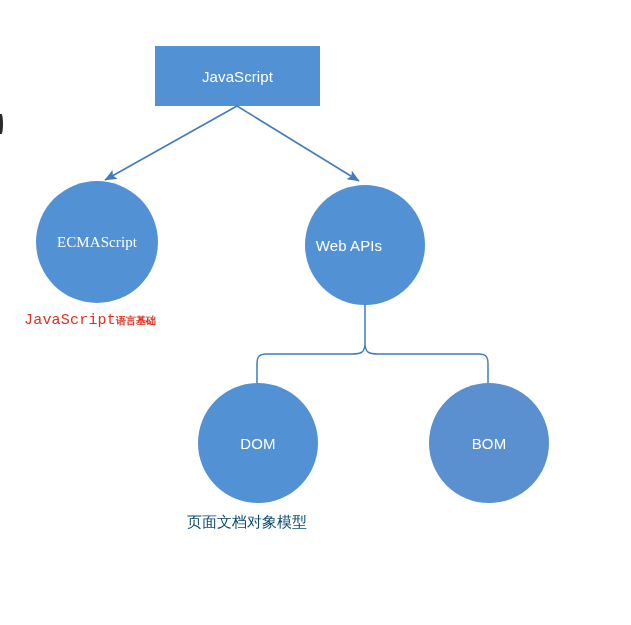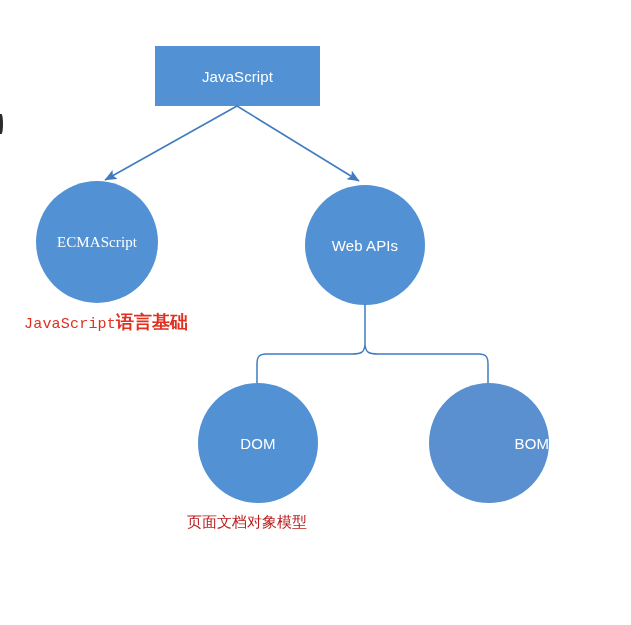--- a/index.html
+++ b/index.html
@@ -30,38 +30,38 @@
     font-size: 15px;
     font-family: "Liberation Sans", sans-serif;
     text-align: center;
     white-space: nowrap;
     letter-spacing: 0.1px;
   }
   .caption {
     position: absolute;
     font-size: 15px;
     font-family: "Liberation Sans", sans-serif;
-    color: #b91c1c;
+    color: #0c4a6e;
     white-space: nowrap;
   }
   .caption-red {
     position: absolute;
     white-space: nowrap;
     color: #e03020;
     font-size: 15px;
   }
   .caption-red .mono {
     font-family: "Liberation Mono", monospace;
     font-size: 15px;
     letter-spacing: 0.2px;
   }
   .caption-red .cjk {
     font-family: "DejaVu Sans", sans-serif;
     font-weight: bold;
-    font-size: 18px;
+    font-size: 10px;
   }
   .edge-artifact {
     position: absolute;
     background: #2b2b2b;
   }
 </style>
 </head>
 <body>
 
 <div id="canvas">
@@ -95,25 +95,25 @@
 
     <circle cx="489" cy="443" r="60" fill="#5a8fd0"></circle>
   </svg>
 
   <div class="edge-artifact" style="left:0px; top:114px; width:3px; height:20px; border-radius:0 50% 50% 0;"></div>
 
   <div class="node-label" style="left:155px; top:68px; width:165px;">JavaScript</div>
 
   <div class="node-label" style="left:37px; top:234px; width:120px;font-family:Liberation Serif, serif;">ECMAScript</div>
 
-  <div class="node-label" style="left:305px; top:237px; width:120px;">Web APIs</div>
+  <div class="node-label" style="left:289px; top:237px; width:120px;">Web APIs</div>
 
   <div class="node-label" style="left:198px; top:435px; width:120px;">DOM</div>
 
-  <div class="node-label" style="left:429px; top:435px; width:120px;text-align:right;">BOM</div>
+  <div class="node-label" style="left:429px; top:435px; width:120px;">BOM</div>
 
   <div class="caption-red" style="left:24px; top:310px;">
     <span class="mono">JavaScript</span><span class="cjk">语言基础</span>
   </div>
 
   <div class="caption" style="left:187px; top:513px;">页面文档对象模型</div>
 
 
 </div>
 

